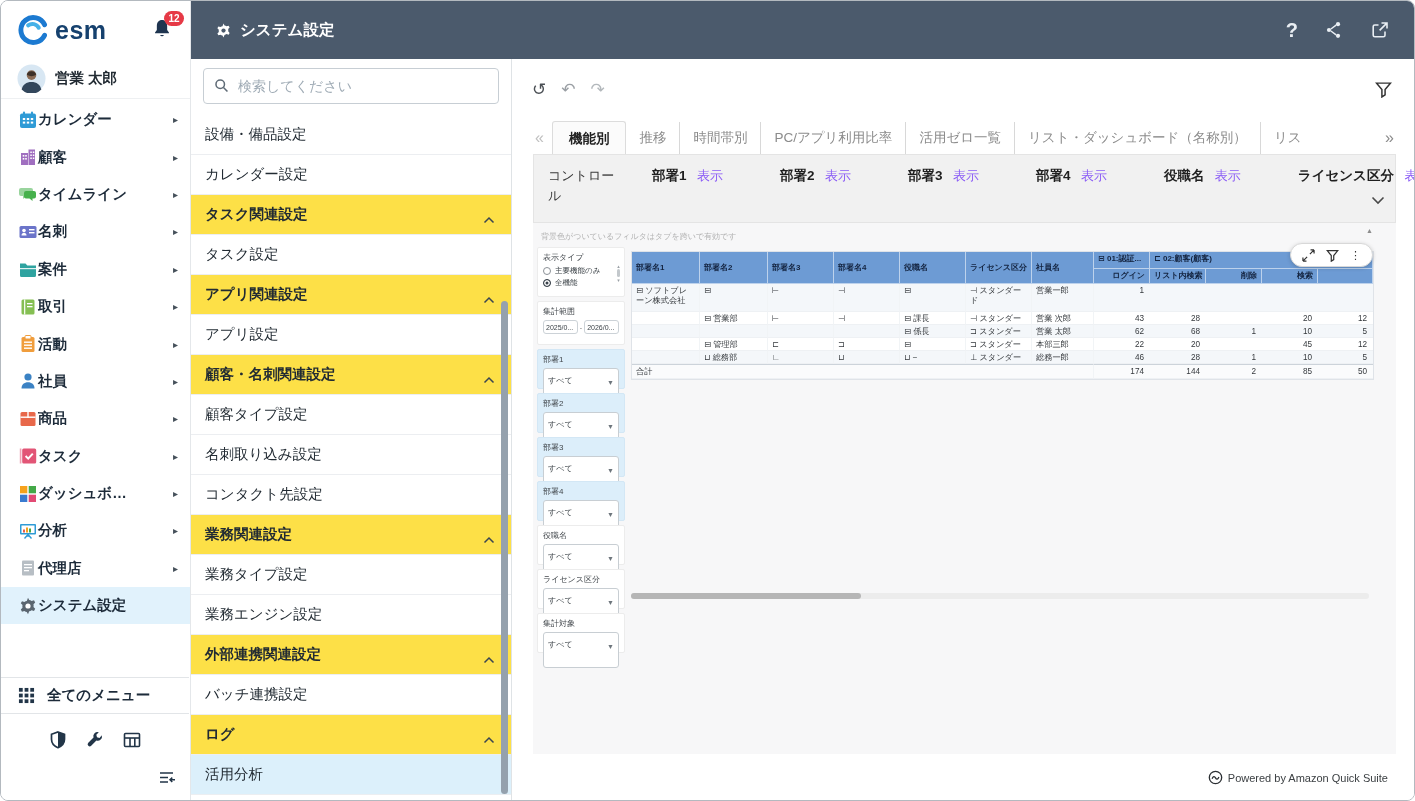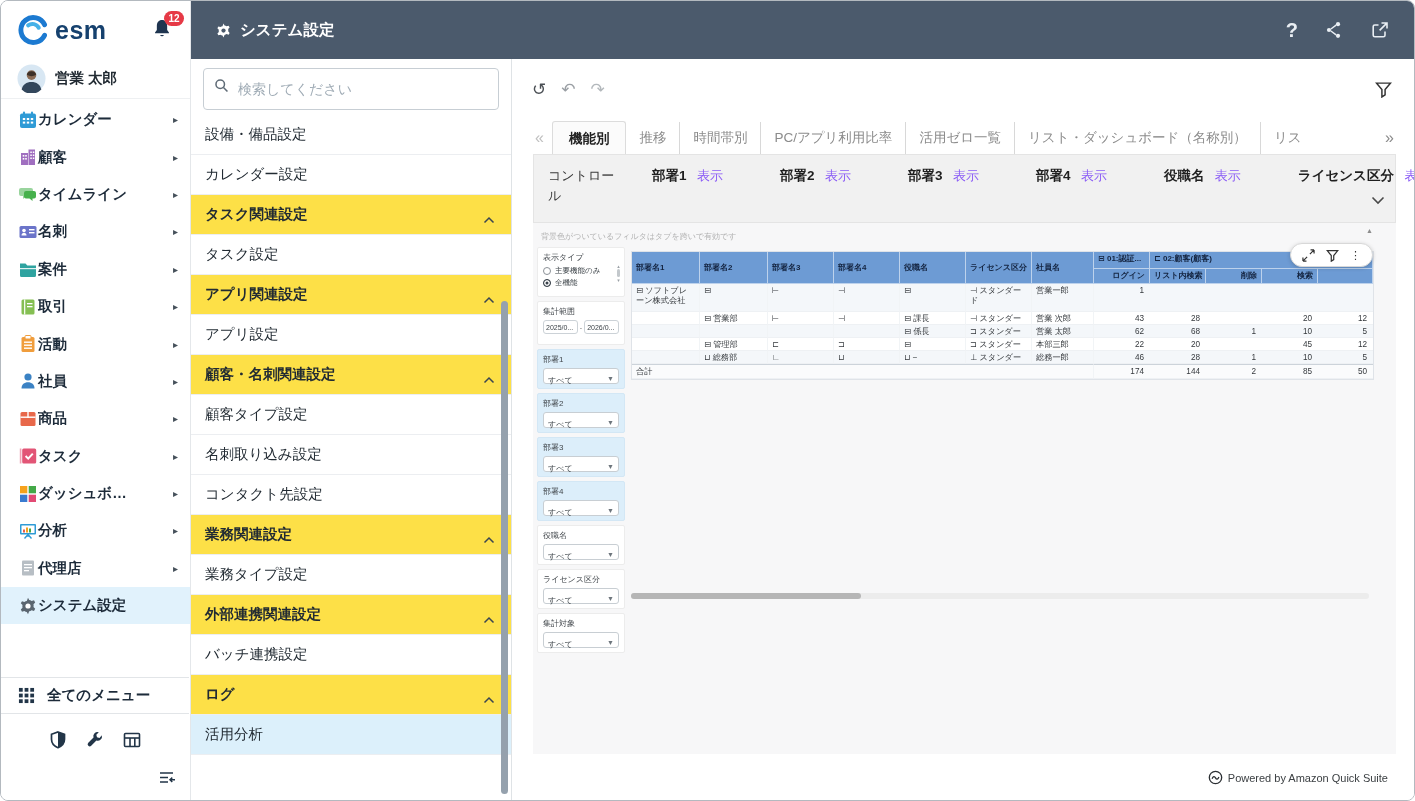--- a/index.html
+++ b/index.html
@@ -40,21 +40,21 @@
   .topbar-title { display:flex; align-items:center; gap:8px; color:#fff; font-size:15.5px; font-weight:bold; }
   .topbar-gear { width:17px; height:17px; }
   .topbar-right { margin-left:auto; display:flex; align-items:center; gap:26px; }
   .tb-help { color:#e9eef3; font-size:20px; font-weight:bold; cursor:pointer; }
   .tb-icon { width:20px; height:20px; cursor:pointer; }
 
   
   .settings { position:absolute; left:190px; top:58px; width:321px; bottom:0; background:#fff;
               border-right:1px solid #dfe3e6; }
   .sp-search { position:relative; margin:9px 12px 0 12px; }
-  .sp-search input { width:100%; height:42px; border:1px solid #c7ced4; border-radius:4px;
+  .sp-search input { width:100%; height:36px; border:1px solid #c7ced4; border-radius:4px;
                      padding:0 10px 0 34px; font-size:14px; color:#701a75; outline:none;
                      font-family:"Liberation Sans","DejaVu Sans",sans-serif; }
   .sp-search input::placeholder { color:#9fabb5; }
   .sp-search svg { position:absolute; left:10px; top:9px; width:17px; height:17px; }
   .sp-list { position:absolute; left:0; right:0; top:56px; bottom:0; overflow:hidden; }
   .s-row { height:40px; display:flex; align-items:center; padding:0 16px 0 14px;
            border-bottom:1px solid #eceef1; font-size:14.5px; color:#222b33; cursor:pointer; }
   .s-row.group { background:#fde047; font-weight:bold; }
   .s-row.selected { background:#dcf0fb; }
   .s-chev { margin-left:auto; width:12px; height:8px; display:none; }
@@ -100,21 +100,21 @@
   .radio { width:8px; height:8px; border:1px solid #8a9096; border-radius:50%; flex:0 0 8px; }
   .radio.on { border-color:#39424b; background:#39424b; box-shadow:inset 0 0 0 1.5px #fff; }
   .radio-label { font-size:7.5px; color:#3c4348; white-space:nowrap; }
   .mini-scroll { position:absolute; right:2px; top:16px; width:7px; text-align:center; color:#9aa0a6; font-size:5px; line-height:4px; }
   .msbar { width:3px; height:8px; background:#c3c8cc; margin:1px auto; border-radius:2px; }
   .range-row { display:flex; align-items:center; gap:2px; }
   .date-box { width:36px; height:14px; border:1px solid #ccd2d7; border-radius:3px; background:#fff;
               font-size:7px; color:#3c4348; display:flex; align-items:center; padding:0 2px; white-space:nowrap; overflow:hidden; }
   .range-dash { font-size:7px; color:#666; }
   .fselect { height:16px; border:1px solid #c8ced3; border-radius:3px; background:#fff;
-             display:flex; align-items:flex-start; padding:6px 4px; cursor:pointer; }
+             display:flex; align-items:flex-end; padding:17px 4px; cursor:pointer; }
   .fselect .val { font-size:8px; color:#3c4348; }
   .fselect .car { margin-left:auto; font-size:7px; color:#6d757c; }
 
   .pivot-wrap { position:absolute; left:98px; top:28px; }
   #pivot { display:grid; grid-template-rows:17px 15px 28px 13px 13px 13px 13px 15px;
            background:#fff; border:1px solid #dfe3e8; width:743px; }
   .ph { background:#6d9bd4; color:#13233f; font-weight:bold; font-size:8px;
         border-right:1px solid rgba(255,255,255,.55); border-bottom:1px solid rgba(255,255,255,.55);
         padding:1px 4px; overflow:hidden; white-space:nowrap; }
   .ph.left { display:flex; align-items:center; }
@@ -501,20 +501,24 @@
         <div class="s-row group">
         <span>業務関連設定</span>
         <span class="s-chev">
           <svg viewBox="0 0 12 8" width="12" height="8">
             <path d="M1.5 6.5 L6 2 l4.5 4.5" stroke="#3c4650" stroke-width="1.5" fill="none"></path>
           </svg>
         </span>
       </div>
         <div class="s-row item">
         <span>業務タイプ設定</span>
+
+      </div>
+        <div class="s-row item">
+        <span>業務エンジン設定</span>
 
       </div>
         <div class="s-row group">
         <span>外部連携関連設定</span>
         <span class="s-chev">
           <svg viewBox="0 0 12 8" width="12" height="8">
             <path d="M1.5 6.5 L6 2 l4.5 4.5" stroke="#3c4650" stroke-width="1.5" fill="none"></path>
           </svg>
         </span>
       </div>

